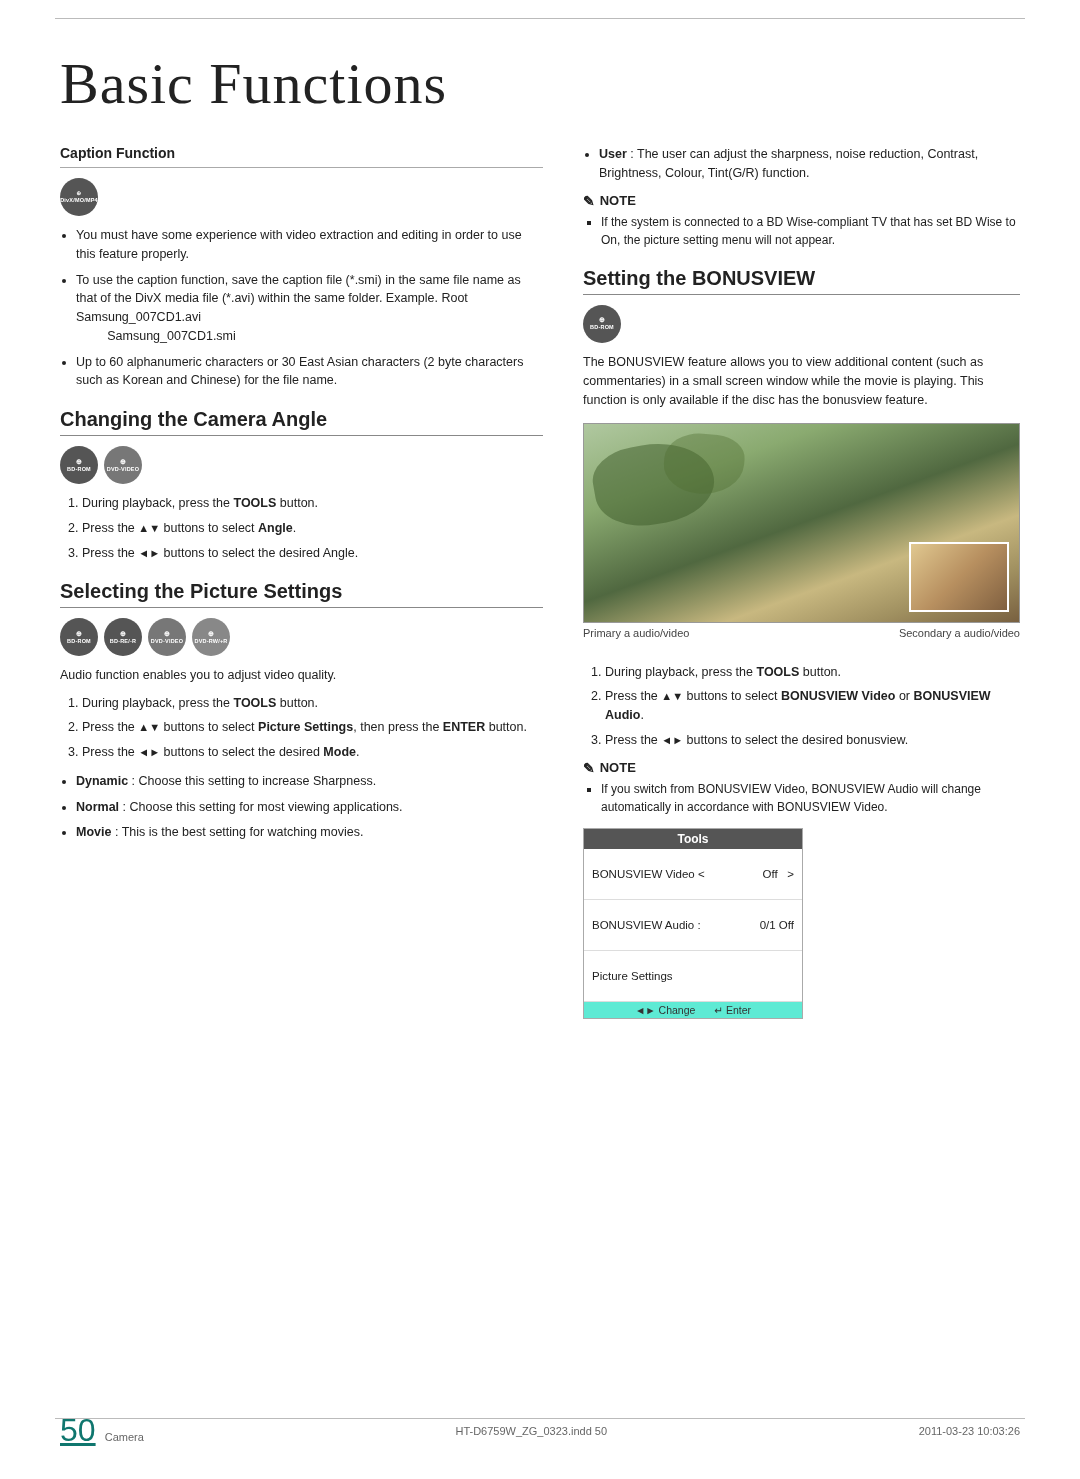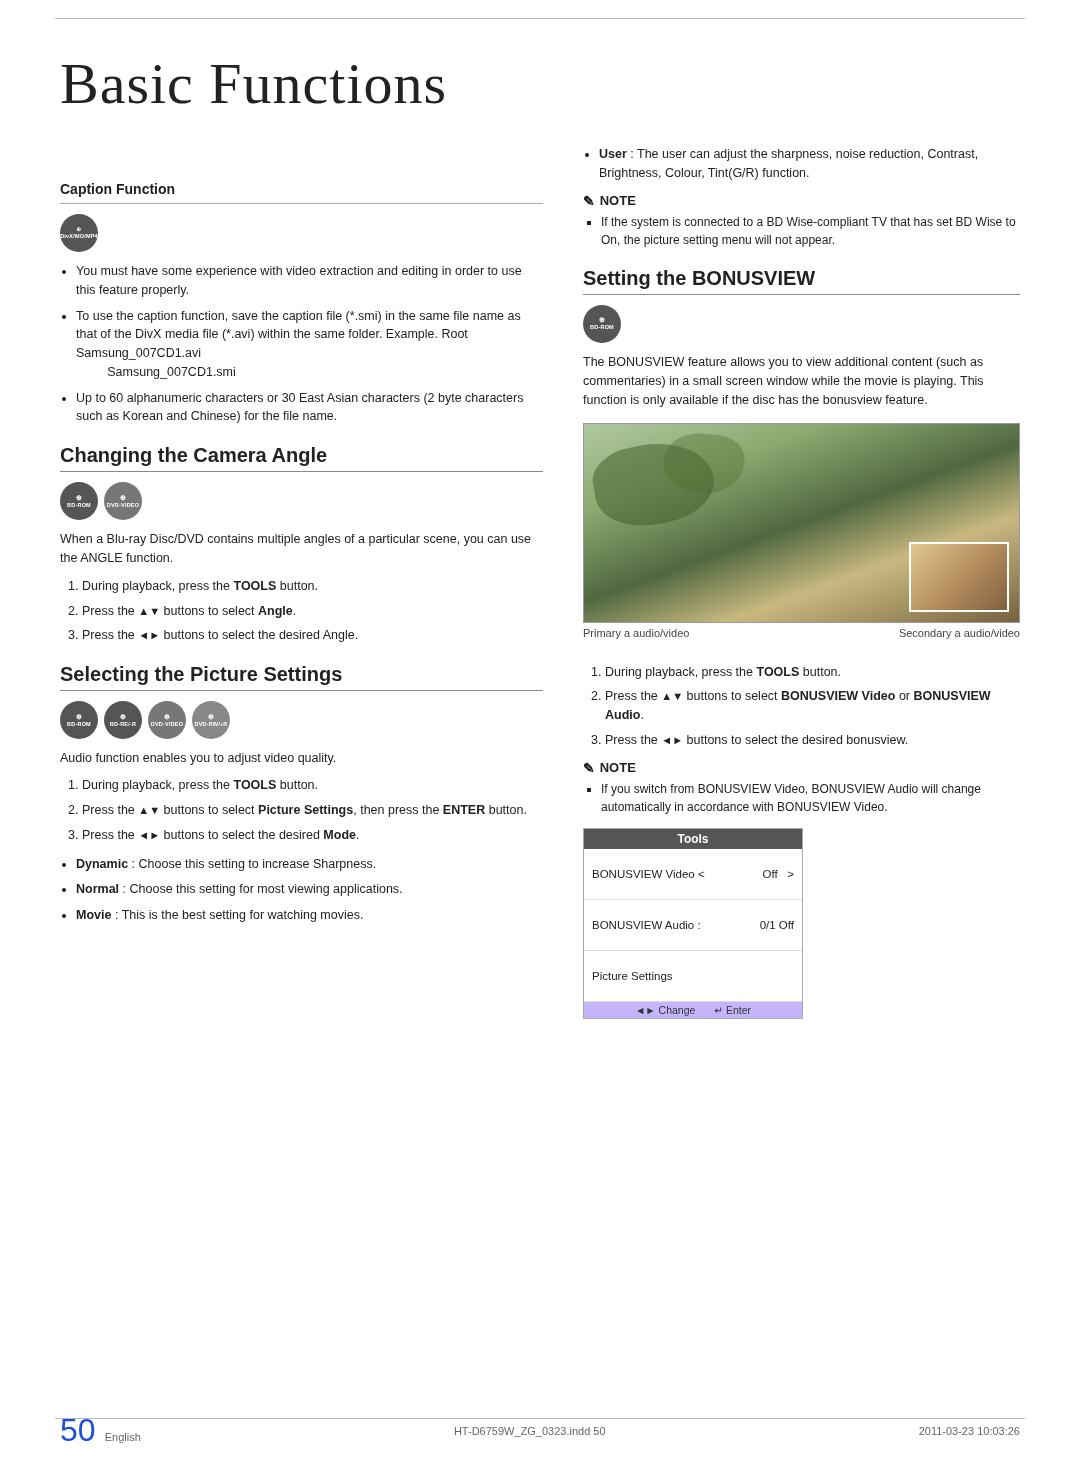--- a/index.html
+++ b/index.html
@@ -67,21 +67,20 @@
       padding-bottom: 4px;
       margin-bottom: 10px;
       margin-top: 18px;
     }
 
     .caption-title {
       font-size: 14px;
       font-weight: bold;
       color: #222;
       margin-bottom: 6px;
-      margin-top: 36px;
     }
 
     .badge-row {
       display: flex;
       gap: 6px;
       margin-bottom: 10px;
       flex-wrap: wrap;
     }
 
     .badge {
@@ -199,21 +198,21 @@
       display: flex;
       justify-content: space-between;
       padding: 19px 8px;
       border-bottom: 1px solid #ddd;
       font-size: 11.5px;
     }
     .tools-menu .tools-row:last-of-type {
       border-bottom: none;
     }
     .tools-menu .tools-footer {
-      background: #c4b5fd;
+      background: #5eead4;
       text-align: center;
       font-size: 10.5px;
       padding: 2px 0;
       color: #333;
     }
     .tools-menu .tools-footer span { margin: 0 8px; }
 
     .page-footer {
       position: absolute;
       bottom: 30px;
@@ -221,22 +220,23 @@
       right: 60px;
       display: flex;
       justify-content: space-between;
       align-items: center;
       font-size: 11px;
       color: #666;
     }
     .page-number {
       font-size: 32px;
       font-weight: 300;
-      color: #1d4ed8;
+      color: #0f766e;
       display: inline;
+      text-decoration: underline;
     }
 
     .divider-line {
       border: none;
       border-top: 1px solid #aaa;
       margin: 4px 0 10px 0;
     }
 
     .inline-bold { font-weight: bold; }
     .up-down { font-size: 11px; }
@@ -284,21 +284,20 @@
           <div class="badge bdrom">
             <span style="font-size:7px;">⊕</span>
             <span class="badge-label">BD-ROM</span>
           </div>
           <div class="badge dvdvideo">
             <span style="font-size:7px;">⊕</span>
             <span class="badge-label">DVD-VIDEO</span>
           </div>
         </div>
 
-        <p class="para">When a Blu-ray Disc/DVD contains multiple angles of a particular scene, you can use the ANGLE function.</p>
 
         <div class="steps">
           <ol>
             <li>During playback, press the <span class="inline-bold">TOOLS</span> button.</li>
             <li>Press the <span class="up-down">▲▼</span> buttons to select <span class="inline-bold">Angle</span>.</li>
             <li>Press the <span class="left-right">◄►</span> buttons to select the desired Angle.</li>
           </ol>
         </div>
       </div>
 
@@ -427,19 +426,19 @@
         </div>
 
       </div>
     </div>
 
   </div>
 
   <div class="page-footer">
     <div>
       <span class="page-number">50</span>
-      &nbsp;&nbsp;<span>English</span>
+      &nbsp;&nbsp;<span>Camera</span>
     </div>
     <div>HT-D6759W_ZG_0323.indd  50</div>
     <div>2011-03-23   10:03:26</div>
   </div>
 
 </div>
 
 </body></html>

